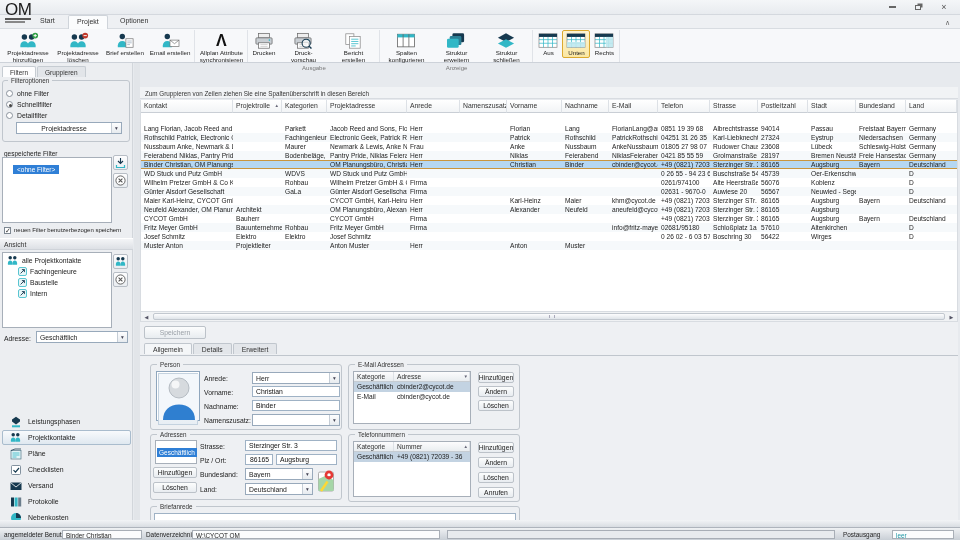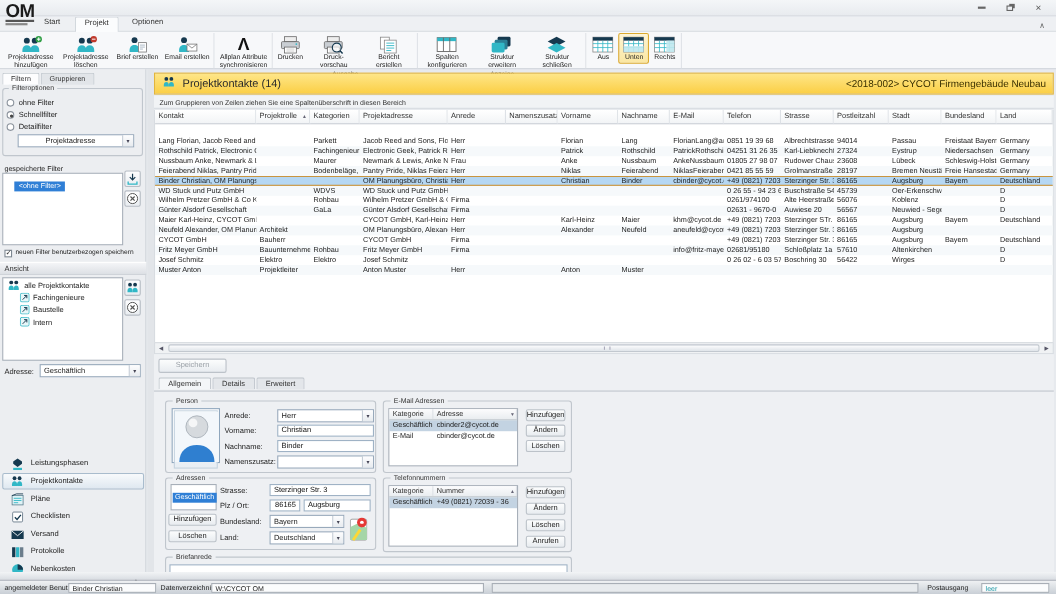--- a/index.html
+++ b/index.html
@@ -3,21 +3,21 @@
 <meta charset="utf-8">
 <style>
   html,body{margin:0;padding:0;background:#9aa0a8;}
   *{box-sizing:border-box;}
   .screen{position:relative;width:960px;height:540px;background:#e7eaee;overflow:hidden;
           font-family:"Liberation Sans",sans-serif;color:#222;}
   
   .titlebar{position:absolute;left:0;top:0;width:960px;height:15px;
             background:linear-gradient(#f4f6f8,#e8ebef);border-bottom:1px solid #d4d8de;}
   .apptitle{position:absolute;left:0;right:0;top:3px;text-align:center;font-size:8px;color:#444;}
-  .logo{position:absolute;left:5px;top:1px;font-size:17px;font-weight:bold;letter-spacing:-0.5px;color:#1b1b1b;line-height:17px;z-index:5;}
+  .logo{position:absolute;left:5px;top:1px;font-size:17px;font-weight:normal;letter-spacing:-0.5px;color:#1b1b1b;line-height:17px;z-index:5;}
   .logo .sub{display:block;height:2px;width:26px;background:#555;margin-top:0;}
   .logo .sub2{display:block;height:2px;width:20px;background:#888;margin-top:1px;}
   .wbtns{position:absolute;right:8px;top:2px;display:flex;gap:10px;}
   .wbtn{width:16px;height:10px;display:flex;align-items:center;justify-content:center;color:#555;}
   .wmin{width:7px;height:2px;background:#666;}
   .wrest{width:6px;height:5px;border:1px solid #666;box-shadow:2px -2px 0 -0.5px #666;}
   .wclose{font-size:9px;line-height:9px;color:#555;}
   .collapse-arrow{position:absolute;right:10px;top:19px;font-size:7px;color:#666;}
   
   .rtabs{position:absolute;left:0;top:15px;width:960px;height:14px;background:#eef0f3;border-bottom:1px solid #d8dce1;}
@@ -506,30 +506,20 @@
               <rect x="3.5" y="2.8" width="7" height="8.5" fill="#eef7f9" stroke="#31b7c6" stroke-width="0.8"></rect>
             </svg>
           </span>
           <span>Dokumente</span>
         </div>
       </div>
     <div class="nav-up">▴</div>
   </div>
   <div class="vsplit"></div>
 
-  <div class="main-hd">
-    <span id="hdIcon"><svg width="13" height="11" viewBox="0 0 14 12">
-          <circle cx="4.5" cy="3" r="1.9" fill="#16394f"></circle>
-          <path d="M2 9c0-1.8 1.1-2.9 2.5-2.9S7 7.2 7 9v1.6H2z" fill="#31b7c6"></path>
-          <circle cx="9.5" cy="3" r="1.9" fill="#16394f"></circle>
-          <path d="M7 9c0-1.8 1.1-2.9 2.5-2.9S12 7.2 12 9v1.6H7z" fill="#31b7c6"></path>
-        </svg></span>
-    <span class="ttl">Projektkontakte (14)</span>
-    <span class="proj">&lt;2018-002&gt; CYCOT Firmengebäude Neubau</span>
-  </div>
   <div class="hintbar">Zum Gruppieren von Zeilen ziehen Sie eine Spaltenüberschrift in diesen Bereich</div>
 
   <div class="grid">
     <div class="thead" id="thead">
         <div>Kontakt</div>
         <div>Projektrolle<span class="sort">▲</span></div>
         <div>Kategorien</div>
         <div>Projektadresse</div>
         <div>Anrede</div>
         <div>Namenszusatz</div>

